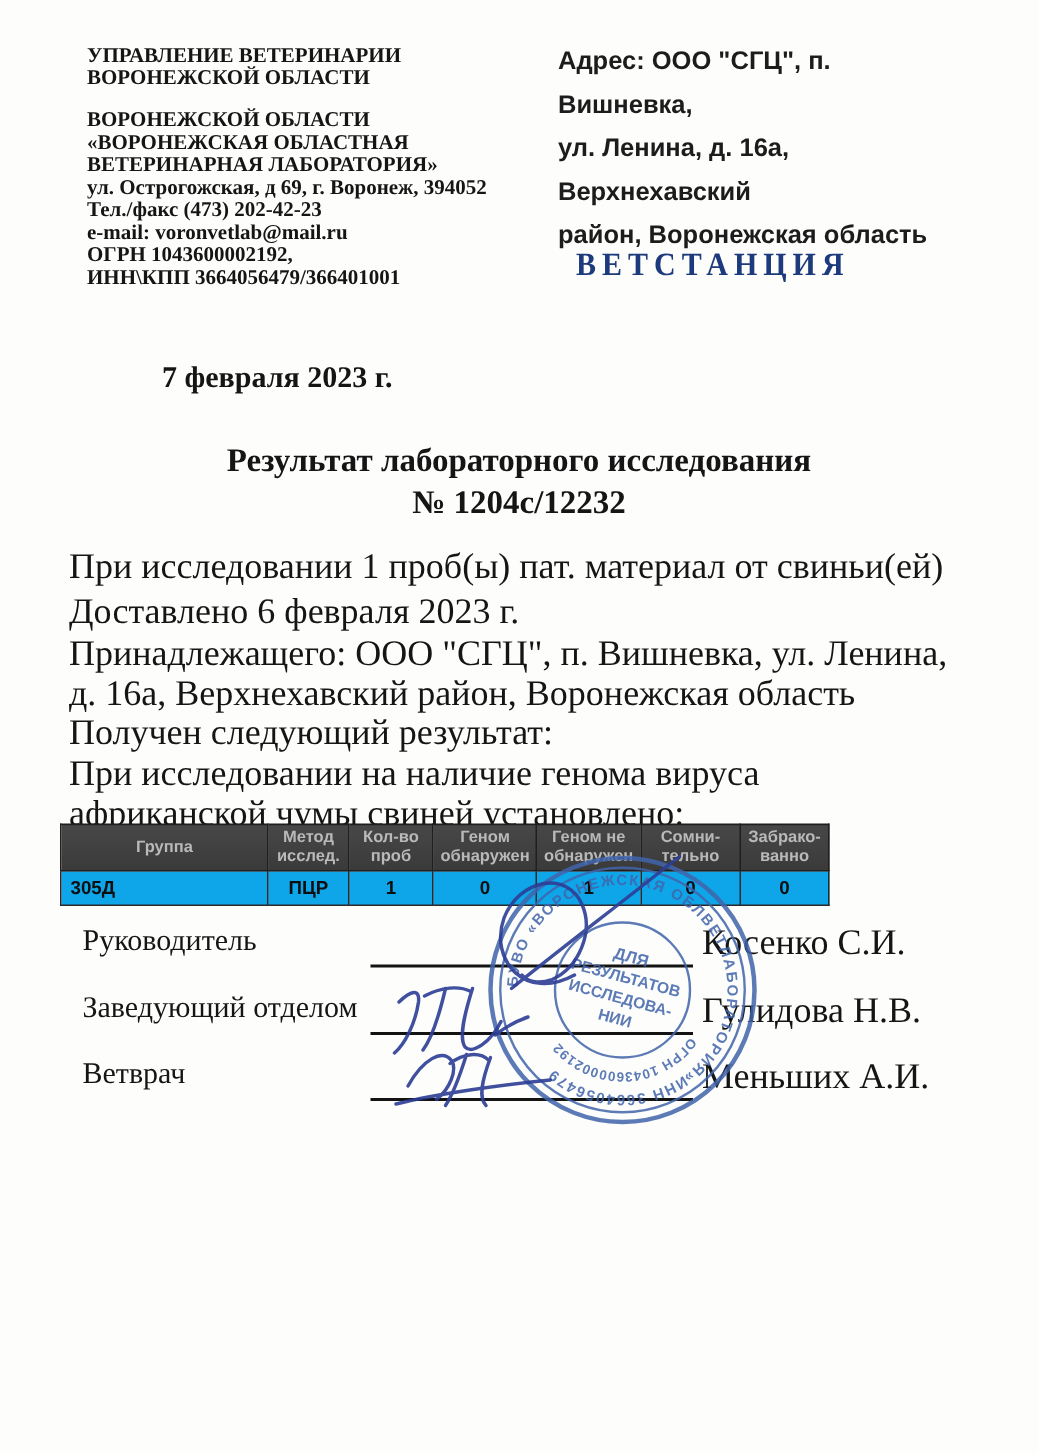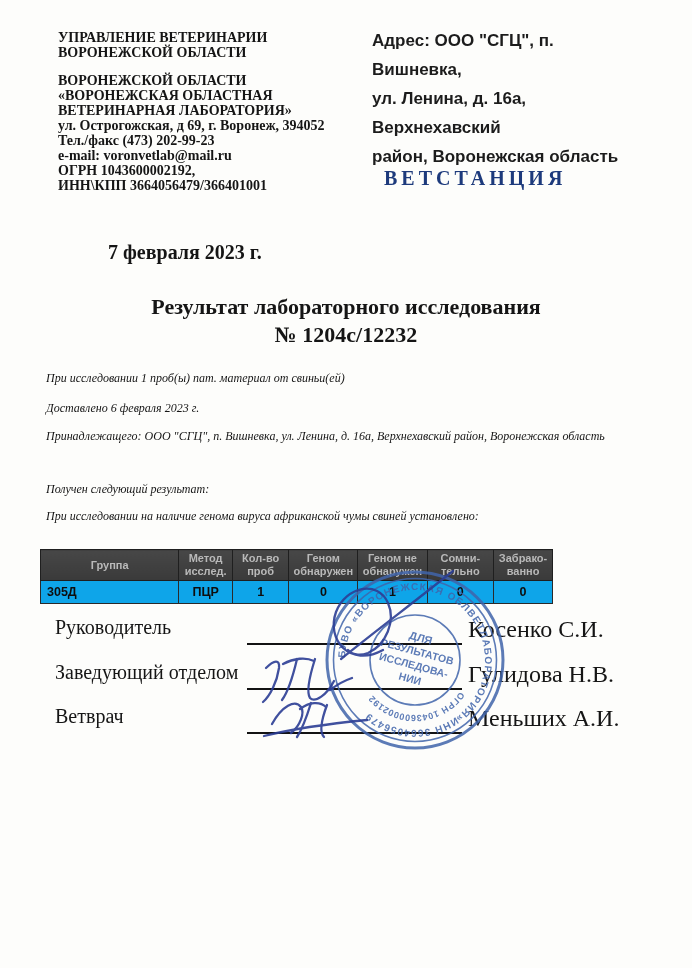--- a/index.html
+++ b/index.html
@@ -20,21 +20,21 @@
   
   .vetstation{left:384px;top:166px;color:#1d3a7c;font-weight:bold;
     font-size:20px;letter-spacing:4px;transform:scaleY(1.08);
     font-family:"Liberation Serif", serif;}
   .komu{left:377px;top:208px;font-size:20px;}
   .date-line{left:108px;top:241px;font-size:20px;font-weight:bold;}
   
   .title{left:0;top:293px;width:692px;text-align:center;
     font-size:22px;font-weight:bold;line-height:28px;}
   
-  .para{left:46px;font-size:12px;line-height:27px;font-style:italic;}
+  .para{left:46px;font-size:24px;line-height:27px;}
   .p1{top:365px;width:620px;}
   .p2{top:395px;width:620px;}
   .p3{top:423px;width:608px;}
   .p4{top:476px;width:620px;}
   .p5{top:503px;width:578px;}
   
   .rtable{left:40px;top:549px;width:513px;border-collapse:collapse;
     font-family:"Liberation Sans", sans-serif;z-index:1;}
   .rtable th{
     background:linear-gradient(180deg,#474747,#3a3a3a);
@@ -69,21 +69,21 @@
       <div>УПРАВЛЕНИЕ ВЕТЕРИНАРИИ</div>
       <div>ВОРОНЕЖСКОЙ ОБЛАСТИ</div>
     </div>
     <div>
       <div>ВОРОНЕЖСКОЙ ОБЛАСТИ</div>
       <div>«ВОРОНЕЖСКАЯ ОБЛАСТНАЯ</div>
       <div>ВЕТЕРИНАРНАЯ ЛАБОРАТОРИЯ»</div>
     </div>
     <div>
       <div>ул. Острогожская, д 69, г. Воронеж, 394052</div>
-      <div>Тел./факс  (473) 202-99-23</div>
+      <div>Тел./факс  (473) 202-42-23</div>
       <div>e-mail: voronvetlab@mail.ru</div>
       <div>ОГРН 1043600002192,</div>
       <div>ИНН\КПП 3664056479/366401001</div>
     </div>
   </div>
 
   <div class="abs addr-right">
     <div>Адрес: ООО "СГЦ", п. Вишневка,</div>
     <div>ул. Ленина, д. 16а, Верхнехавский</div>
     <div>район, Воронежская область</div>

